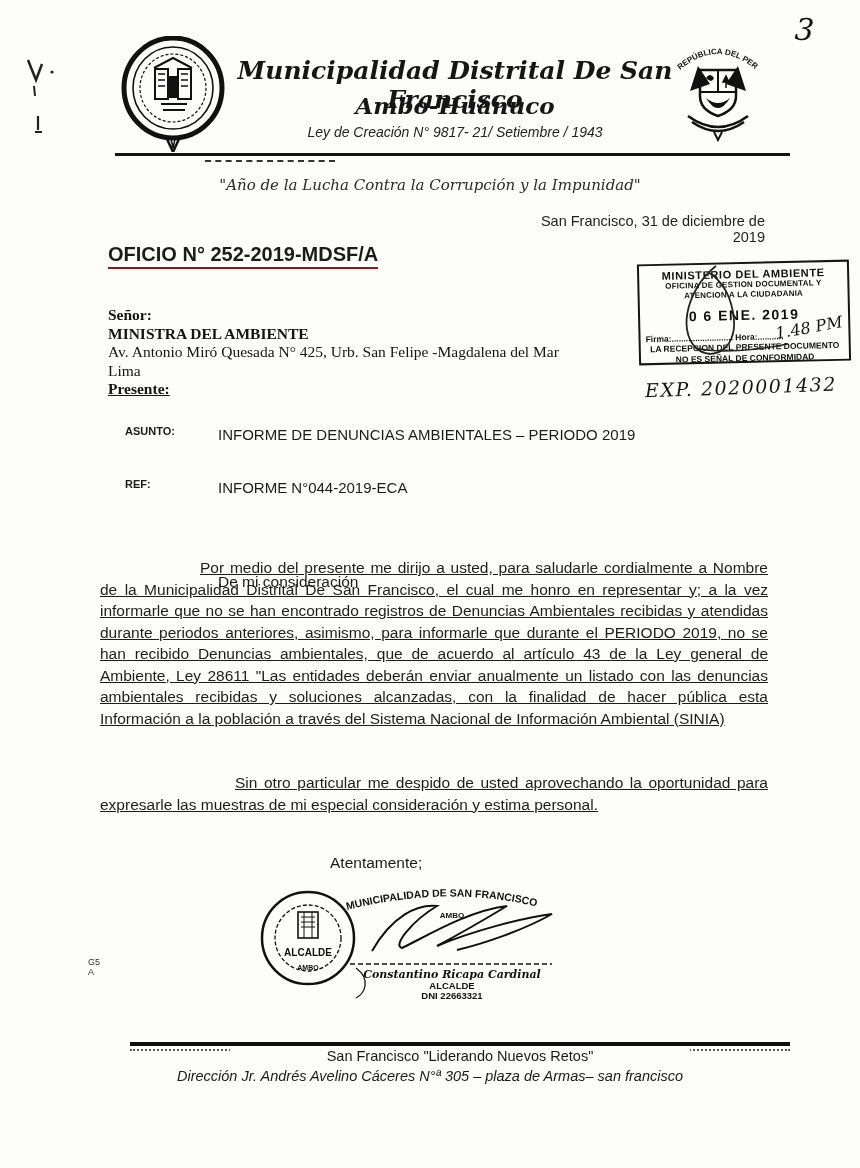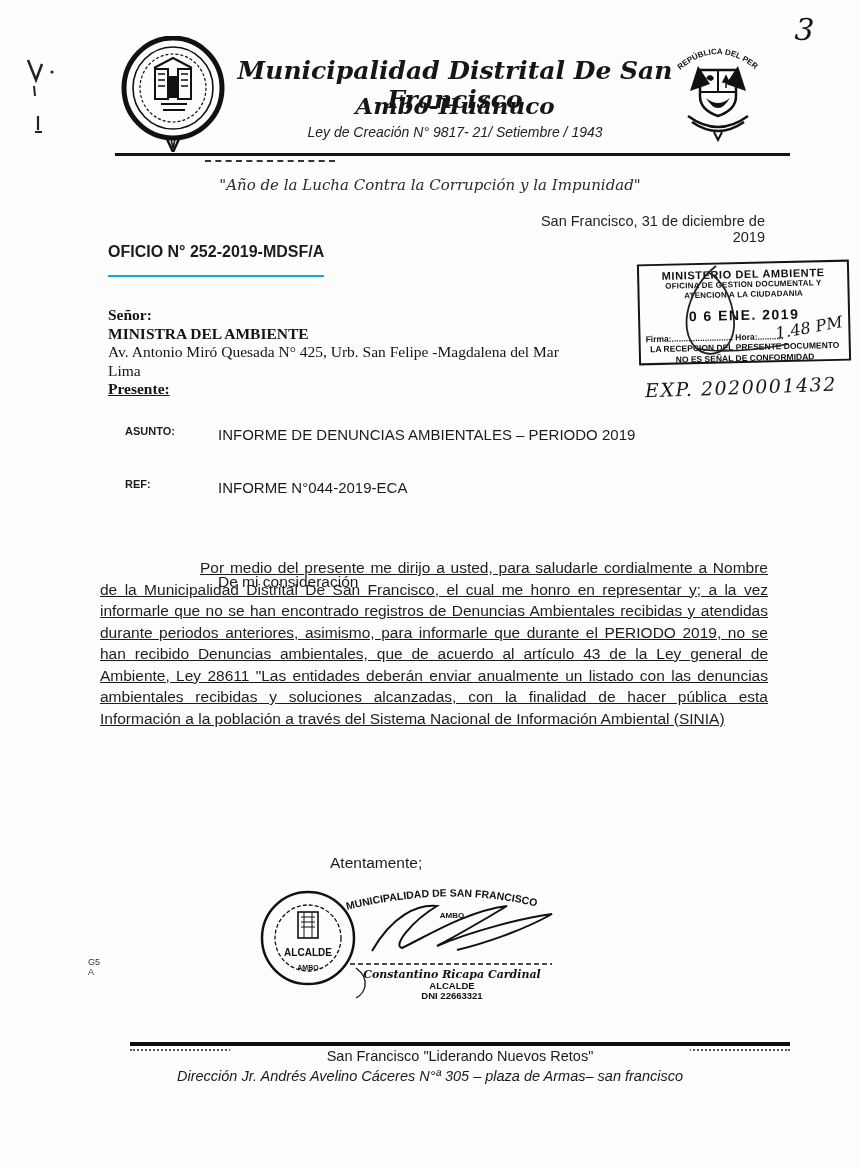--- a/index.html
+++ b/index.html
@@ -17,21 +17,21 @@
   .underline{text-decoration:underline;}
   .center{text-align:center;}
   .justify{text-align:justify;text-decoration:underline;}
 
   .header-title{font-size:25px;letter-spacing:0px;color:#161616;}
   .header-sub{font-size:23px;color:#161616;}
   .law-line{font-size:14px;font-style:italic;color:#222;}
   .rule-top{background:#141414;height:3px;}
   .motto{font-size:15px;color:#2a2a2a;}
   .dateline{font-size:14.5px;color:#222;}
-  .oficio{font-size:16px;border-bottom:2px solid #0ea5e9;padding-bottom:14px;}
+  .oficio{font-size:20px;border-bottom:2px solid #7f1d1d;padding-bottom:1px;}
   .recipient{font-size:15.5px;line-height:18.5px;color:#141414;}
   .body-par{font-size:15.5px;line-height:21.5px;color:#1d1d1d;width:668px;}
   .label-col{font-size:11px;}
   .subject-line{font-size:15px;line-height:20px;}
 
   .stamp-box{
     width:208px;height:97px;border:2px solid #161616;
     transform:rotate(-1.3deg);background:rgba(255,255,255,0.0);
     font-family:"Liberation Sans",sans-serif;color:#101010;
   }
@@ -141,20 +141,21 @@
     <div>INFORME DE DENUNCIAS AMBIENTALES – PERIODO 2019</div>
   </div>
 
   <div class="abs sans bold label-col" style="left:125px;top:478px;">REF:</div>
   <div class="abs sans subject-line" style="left:218px;top:478px;">INFORME N°044-2019-ECA</div>
 
   <div class="abs sans" style="left:218px;top:530px;font-size:15.5px;margin-top:43px;">De mi consideración</div>
 
   <div class="abs sans body-par justify" style="left:100px;top:557px;text-indent:100px;">Por medio del presente me dirijo a usted, para saludarle cordialmente a Nombre de la Municipalidad Distrital De San Francisco, el cual me honro en representar y; a la vez informarle que no se han encontrado registros de Denuncias Ambientales recibidas y atendidas durante periodos anteriores, asimismo, para informarle que durante el PERIODO 2019, no se han recibido Denuncias ambientales, que de acuerdo al artículo 43 de la Ley general de Ambiente, Ley 28611 "Las entidades deberán enviar anualmente un listado con las denuncias ambientales recibidas y soluciones alcanzadas, con la finalidad de hacer pública esta Información a la población a través del Sistema Nacional de Información Ambiental (SINIA)</div>
 
+  <div class="abs sans body-par justify" style="left:100px;top:772px;text-indent:135px;">Sin otro particular me despido de usted aprovechando la oportunidad para expresarle las muestras de mi especial consideración y estima personal.</div>
 
   <div class="abs sans" style="left:330px;top:854px;font-size:15.5px;">Atentamente;</div>
 
   <svg class="abs" style="left:252px;top:876px;" width="320" height="130" viewBox="0 0 320 130">
 
     <g>
       <circle cx="56" cy="62" r="46" fill="none" stroke="#111" stroke-width="2.5"></circle>
       <circle cx="56" cy="62" r="33" fill="none" stroke="#111" stroke-width="1.3" stroke-dasharray="4 2"></circle>
       <rect x="46" y="36" width="20" height="26" fill="none" stroke="#111" stroke-width="1.6"></rect>
       <path d="M49,41 h14 M49,46 h14 M49,51 h14 M52,36 v26 M60,36 v26" stroke="#111" stroke-width="1"></path>

